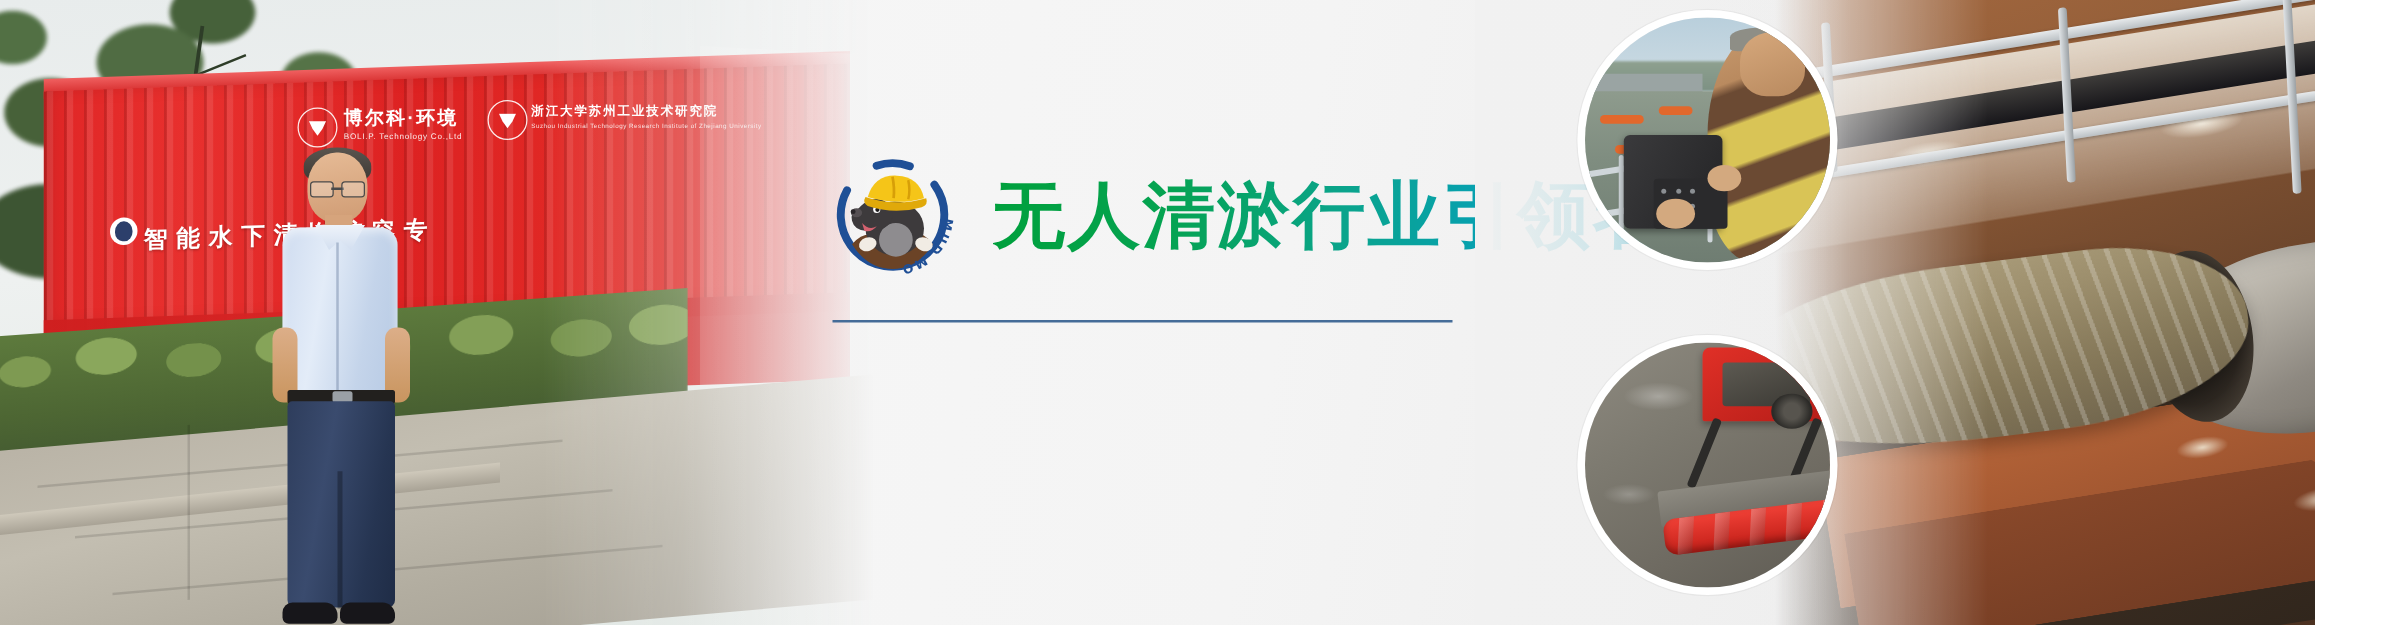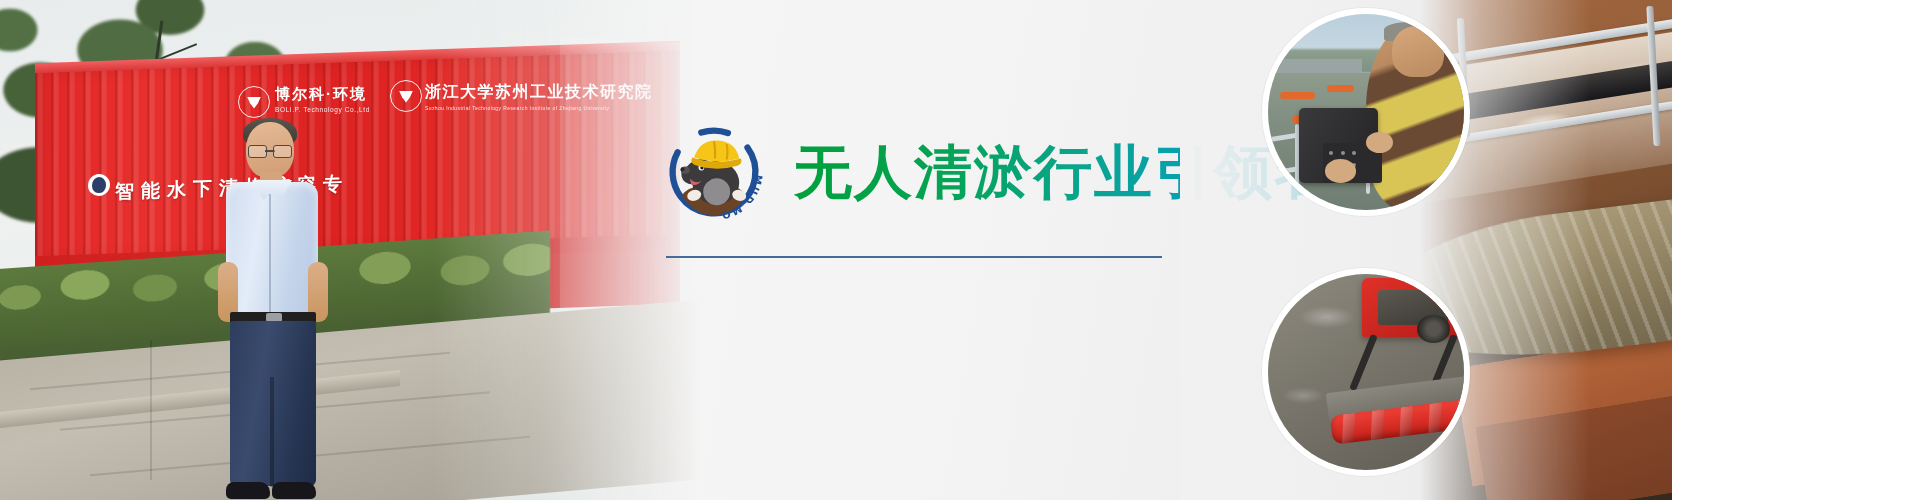--- a/index.html
+++ b/index.html
@@ -1,20 +1,20 @@
 <!DOCTYPE html>
 <html><head>
 <meta charset="utf-8">
 <style>
   html,body{margin:0;padding:0;background:#fff;}
   body{font-family:"Liberation Sans","DejaVu Sans",sans-serif;}
 
   .banner{
     position:relative;
-    width:1672px;height:500px;
+    width:1852px;height:500px;
     overflow:hidden;
     background:linear-gradient(100deg,#f2f2f2 0%,#f6f6f6 30%,#f4f4f4 55%,#eeeeee 78%,#e9e9e9 100%);
   }
 
   
   .left-photo{
     position:absolute;left:0;top:0;width:700px;height:500px;
     overflow:hidden;
     -webkit-mask-image:linear-gradient(to right,#000 0%,#000 62%,rgba(0,0,0,.75) 78%,rgba(0,0,0,0) 100%);
     mask-image:linear-gradient(to right,#000 0%,#000 62%,rgba(0,0,0,.75) 78%,rgba(0,0,0,0) 100%);
@@ -65,21 +65,21 @@
     background:linear-gradient(95deg,rgba(255,255,255,.25),rgba(255,255,255,.65));
     transform:skewY(3deg);
     opacity:.5;
   }
   
   .lp-mark{position:absolute;color:#fff;}
   .lp-mark-1{left:275px;top:85px;}
   .lp-mark-1 .cn{font-size:15px;font-weight:bold;letter-spacing:2px;}
   .lp-mark-1 .en{font-size:6.5px;letter-spacing:.6px;margin-top:2px;opacity:.9;}
   .lp-mark-2{left:425px;top:82px;}
-  .lp-mark-2 .cn{font-size:16px;font-weight:bold;letter-spacing:1.5px;}
+  .lp-mark-2 .cn{font-size:10px;font-weight:bold;letter-spacing:1.5px;}
   .lp-mark-2 .en{font-size:5px;letter-spacing:.4px;margin-top:2px;opacity:.85;}
   .lp-badge{
     position:absolute;width:30px;height:30px;border-radius:50%;
     border:1.5px solid rgba(255,255,255,.9);
   }
   .lp-badge.b1{left:238px;top:86px;}
   .lp-badge.b2{left:390px;top:80px;}
   .lp-badge:after{
     content:"";position:absolute;left:50%;top:52%;transform:translate(-50%,-50%);
     width:14px;height:12px;background:#fff;

